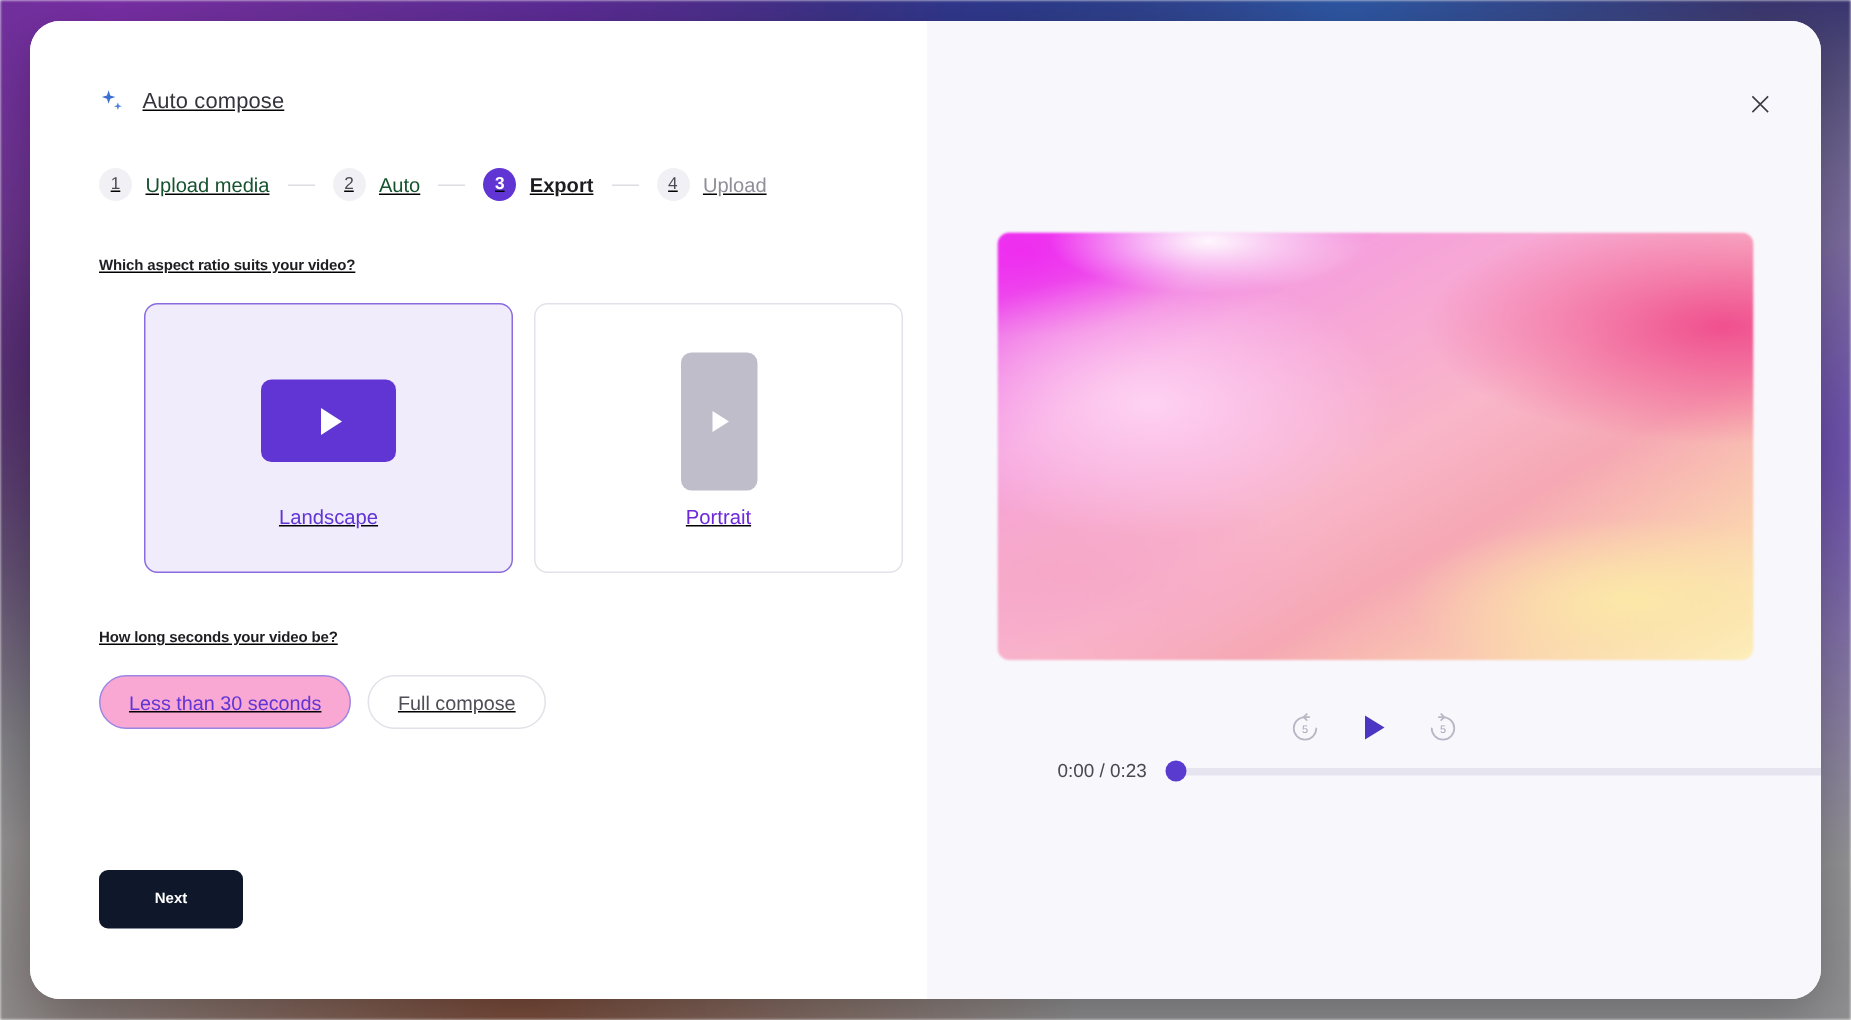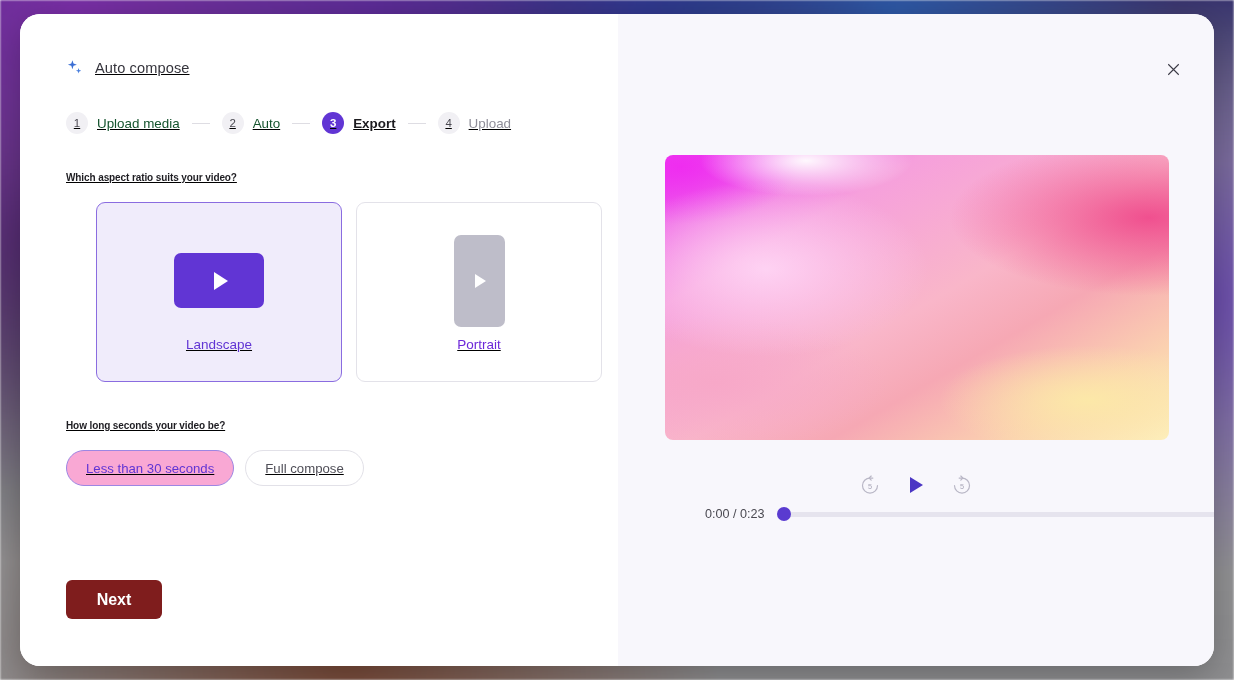--- a/index.html
+++ b/index.html
@@ -208,24 +208,24 @@
   }
 
   
   .next-button {
     position: absolute;
     left: 46px;
     top: 566px;
     width: 96px;
     height: 39px;
     border-radius: 6px;
-    background: #7f1d1d;
+    background: #0f172a;
     color: #ffffff;
     border: 0;
-    font-size: 16px;
+    font-size: 10px;
     font-weight: bold;
     cursor: pointer;
     font-family: inherit;
   }
 
   
   .right-pane {
     width: 596px;
     height: 100%;
     background: #f8f7fc;

